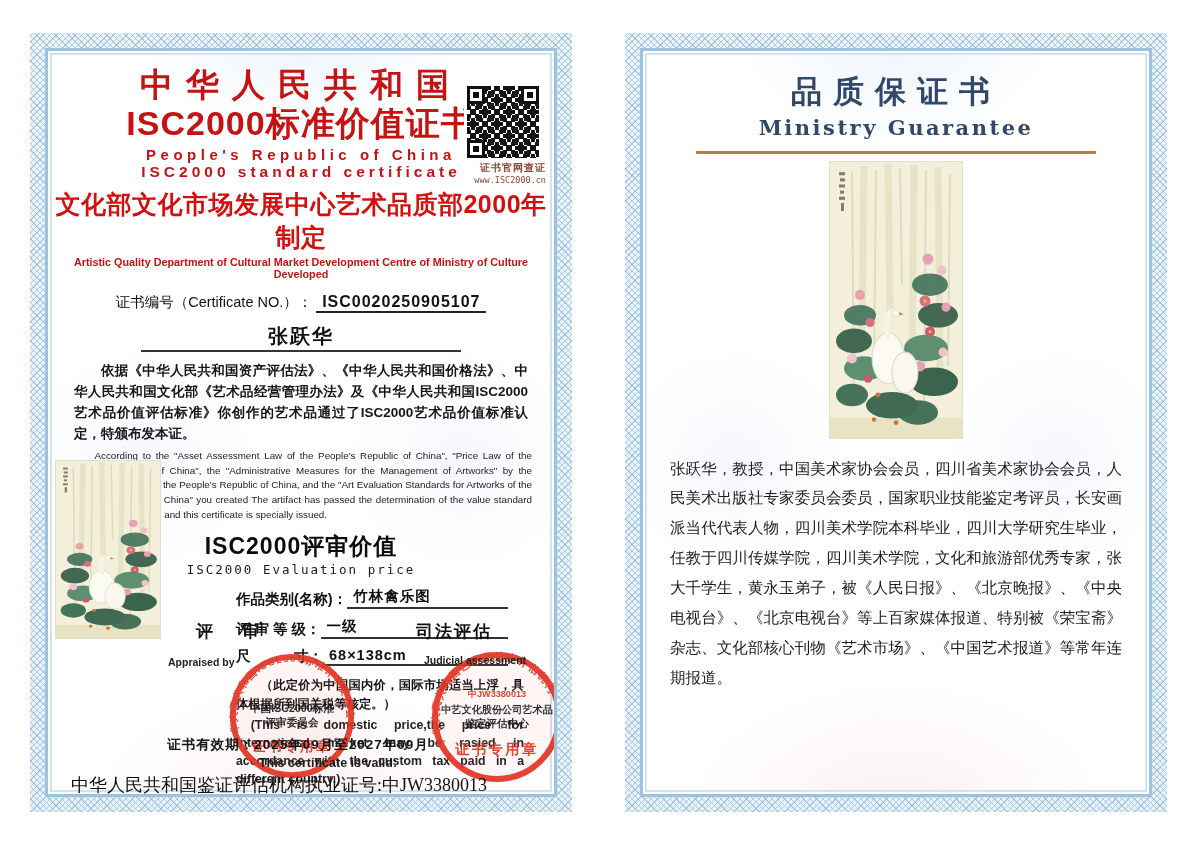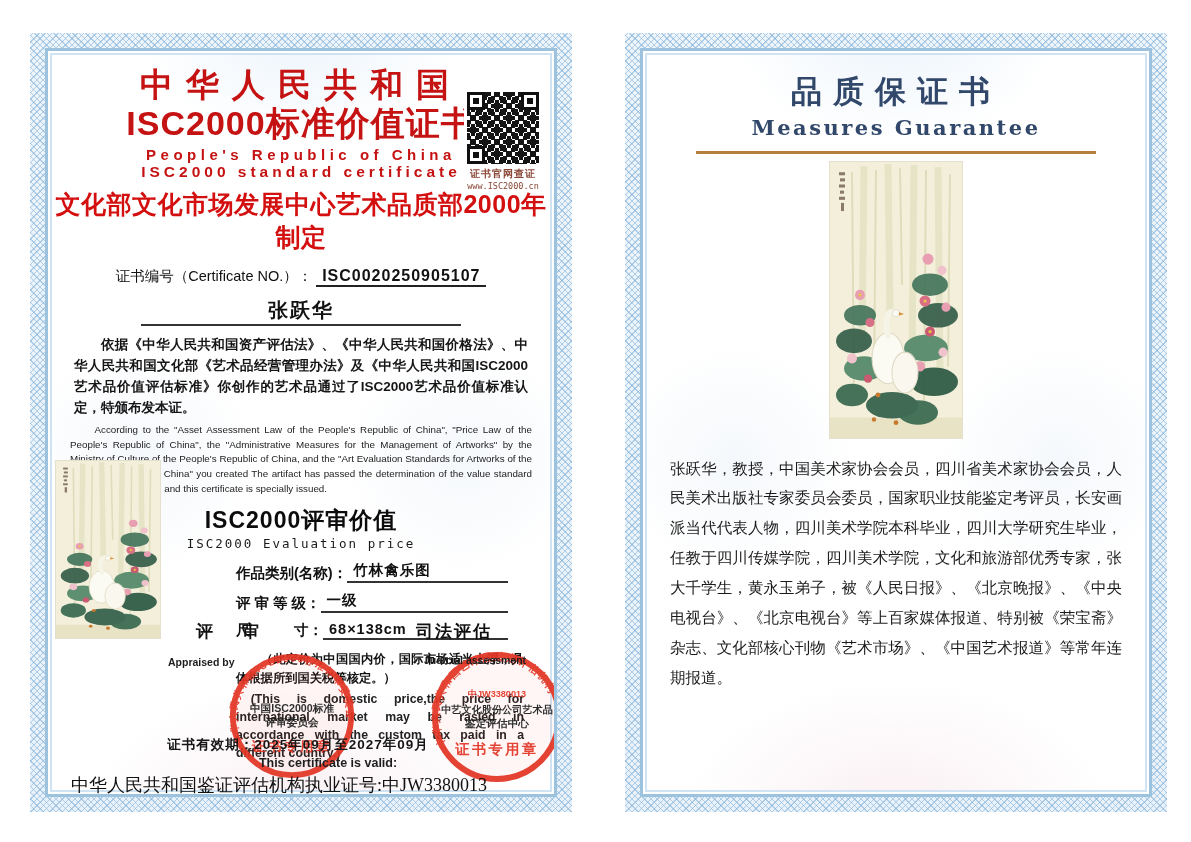--- a/index.html
+++ b/index.html
@@ -45,21 +45,21 @@
   .l-sec-title{margin-top:9px;text-align:center;font-weight:bold;font-size:23px;color:#0c0c0c;letter-spacing:1px;}
   .l-sec-sub{text-align:center;font-size:12.5px;color:#1a1a1a;letter-spacing:2px;
              font-family:"DejaVu Sans Mono",monospace;}
   .l-fields{margin:10px 0 0 188px;width:272px;}
   .l-frow{display:flex;align-items:flex-end;margin-top:8px;font-size:14.5px;color:#111;justify-content:flex-end;}
   .l-frow .flabel{white-space:pre;font-weight:bold;}
   .l-frow .fval{flex:1;border-bottom:2px solid #333;font-weight:bold;padding:0 4px 1px 6px;letter-spacing:1px;}
   .l-note-cn{margin:10px 30px 0 188px;font-size:12.3px;line-height:1.55;color:#111;font-weight:bold;text-indent:2em;text-align:justify;}
   .l-note-en{margin:3px 30px 0 188px;font-size:12.3px;line-height:1.45;color:#222;font-weight:bold;text-indent:1.2em;text-align:justify;}
 
-  .qr-wrap{position:absolute;right:8px;top:41px;width:86px;text-align:center;z-index:3;}
+  .qr-wrap{position:absolute;right:8px;top:35px;width:86px;text-align:right;z-index:3;}
   .qr{position:relative;margin:0 auto;width:72px;height:72px;
       background:
         repeating-conic-gradient(#141414 0 25%, #ffffff 0 50%) 0 0/8px 8px,
         repeating-conic-gradient(#141414 0 25%, #ffffff 0 50%) 3px 5px/12px 12px;
       background-blend-mode:darken;outline:3px solid #fff;}
   .qr .finder{position:absolute;width:18px;height:18px;border:3px solid #101010;background:#fff;box-sizing:border-box;}
   .qr .f-tl{top:0;left:0}.qr .f-tr{top:0;right:0}.qr .f-bl{bottom:0;left:0}
   .qr .dot{position:absolute;top:3px;left:3px;right:3px;bottom:3px;background:#101010;}
   .qr-cap1{margin-top:3px;font-size:10px;font-weight:bold;color:#8a4636;letter-spacing:1px;}
   .qr-cap2{font-size:8.5px;color:#8a4636;font-family:"DejaVu Sans Mono",monospace;}
@@ -170,20 +170,21 @@
 <div class="stage">
 
   <div class="cert cert-left">
     <div class="frame">
 
       <div class="l-title1">中华人民共和国</div>
       <div class="l-title2">ISC2000标准价值证书</div>
       <div class="l-en1">People's Republic of China</div>
       <div class="l-en2">ISC2000 standard certificate</div>
       <div class="l-banner">文化部文化市场发展中心艺术品质部2000年制定</div>
+      <div class="l-banner-en">Artistic Quality Department of Cultural Market Development Centre of Ministry of Culture Developed</div>
 
       <div class="qr-wrap">
         <div class="qr">
           <div class="finder f-tl">
               <div class="dot"></div>
             </div>
           <div class="finder f-tr">
               <div class="dot"></div>
             </div>
           <div class="finder f-bl">
@@ -264,21 +265,21 @@
         <div class="l-valid-en">This certificate is valid:</div>
         <div class="l-license">中华人民共和国鉴证评估机构执业证号:中JW3380013</div>
       </div>
 
     </div>
   </div>
 
   <div class="cert cert-right">
     <div class="frame">
       <div class="r-title">品质保证书</div>
-      <div class="r-sub">Measures  Guarantee</div>
+      <div class="r-sub">Ministry  Guarantee</div>
       <div class="r-rule"></div>
       <svg class="painting-large" viewBox="0 0 132 270" preserveAspectRatio="none">
           <use href="#painting-art"></use>
         </svg>
       <div class="r-bio">张跃华，教授，中国美术家协会会员，四川省美术家协会会员，人民美术出版社专家委员会委员，国家职业技能鉴定考评员，长安画派当代代表人物，四川美术学院本科毕业，四川大学研究生毕业，任教于四川传媒学院，四川美术学院，文化和旅游部优秀专家，张大千学生，黄永玉弟子，被《人民日报》、《北京晚报》、《中央电视台》、《北京电视台》等上百家媒体报道、特别被《荣宝斋》杂志、文化部核心刊物《艺术市场》、《中国艺术报道》等常年连期报道。</div>
     </div>
   </div>
 
 </div>
 

